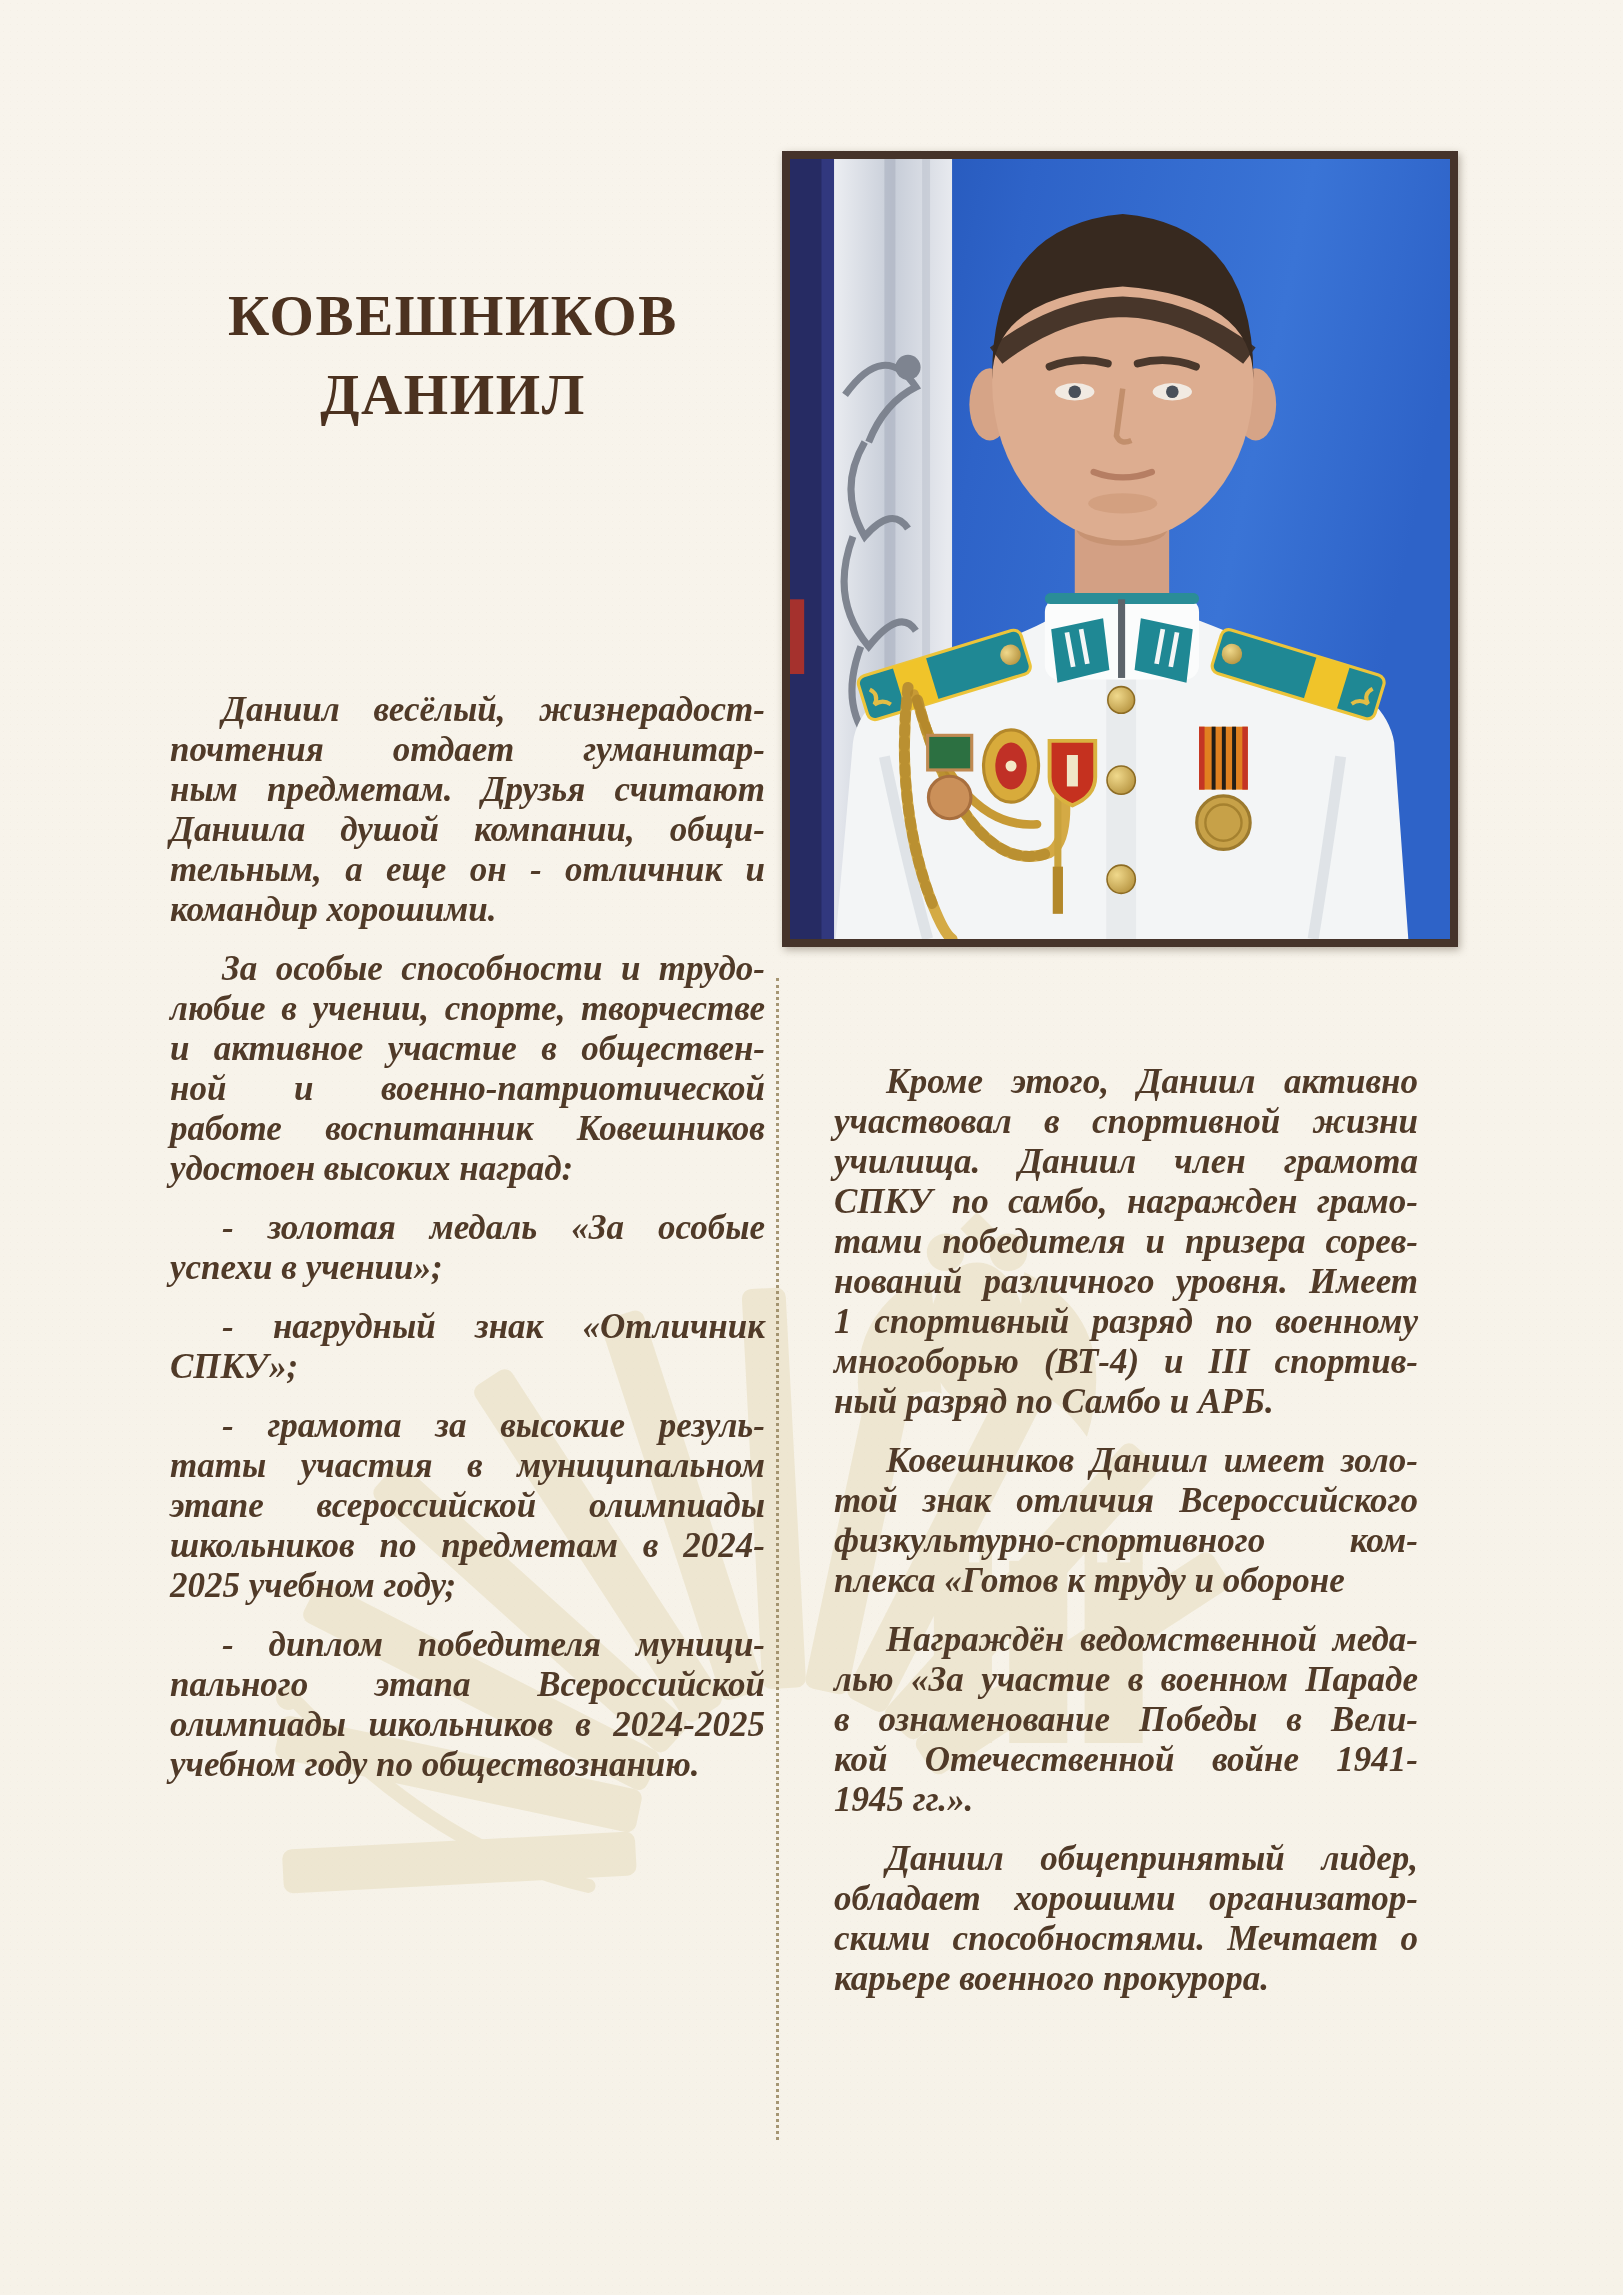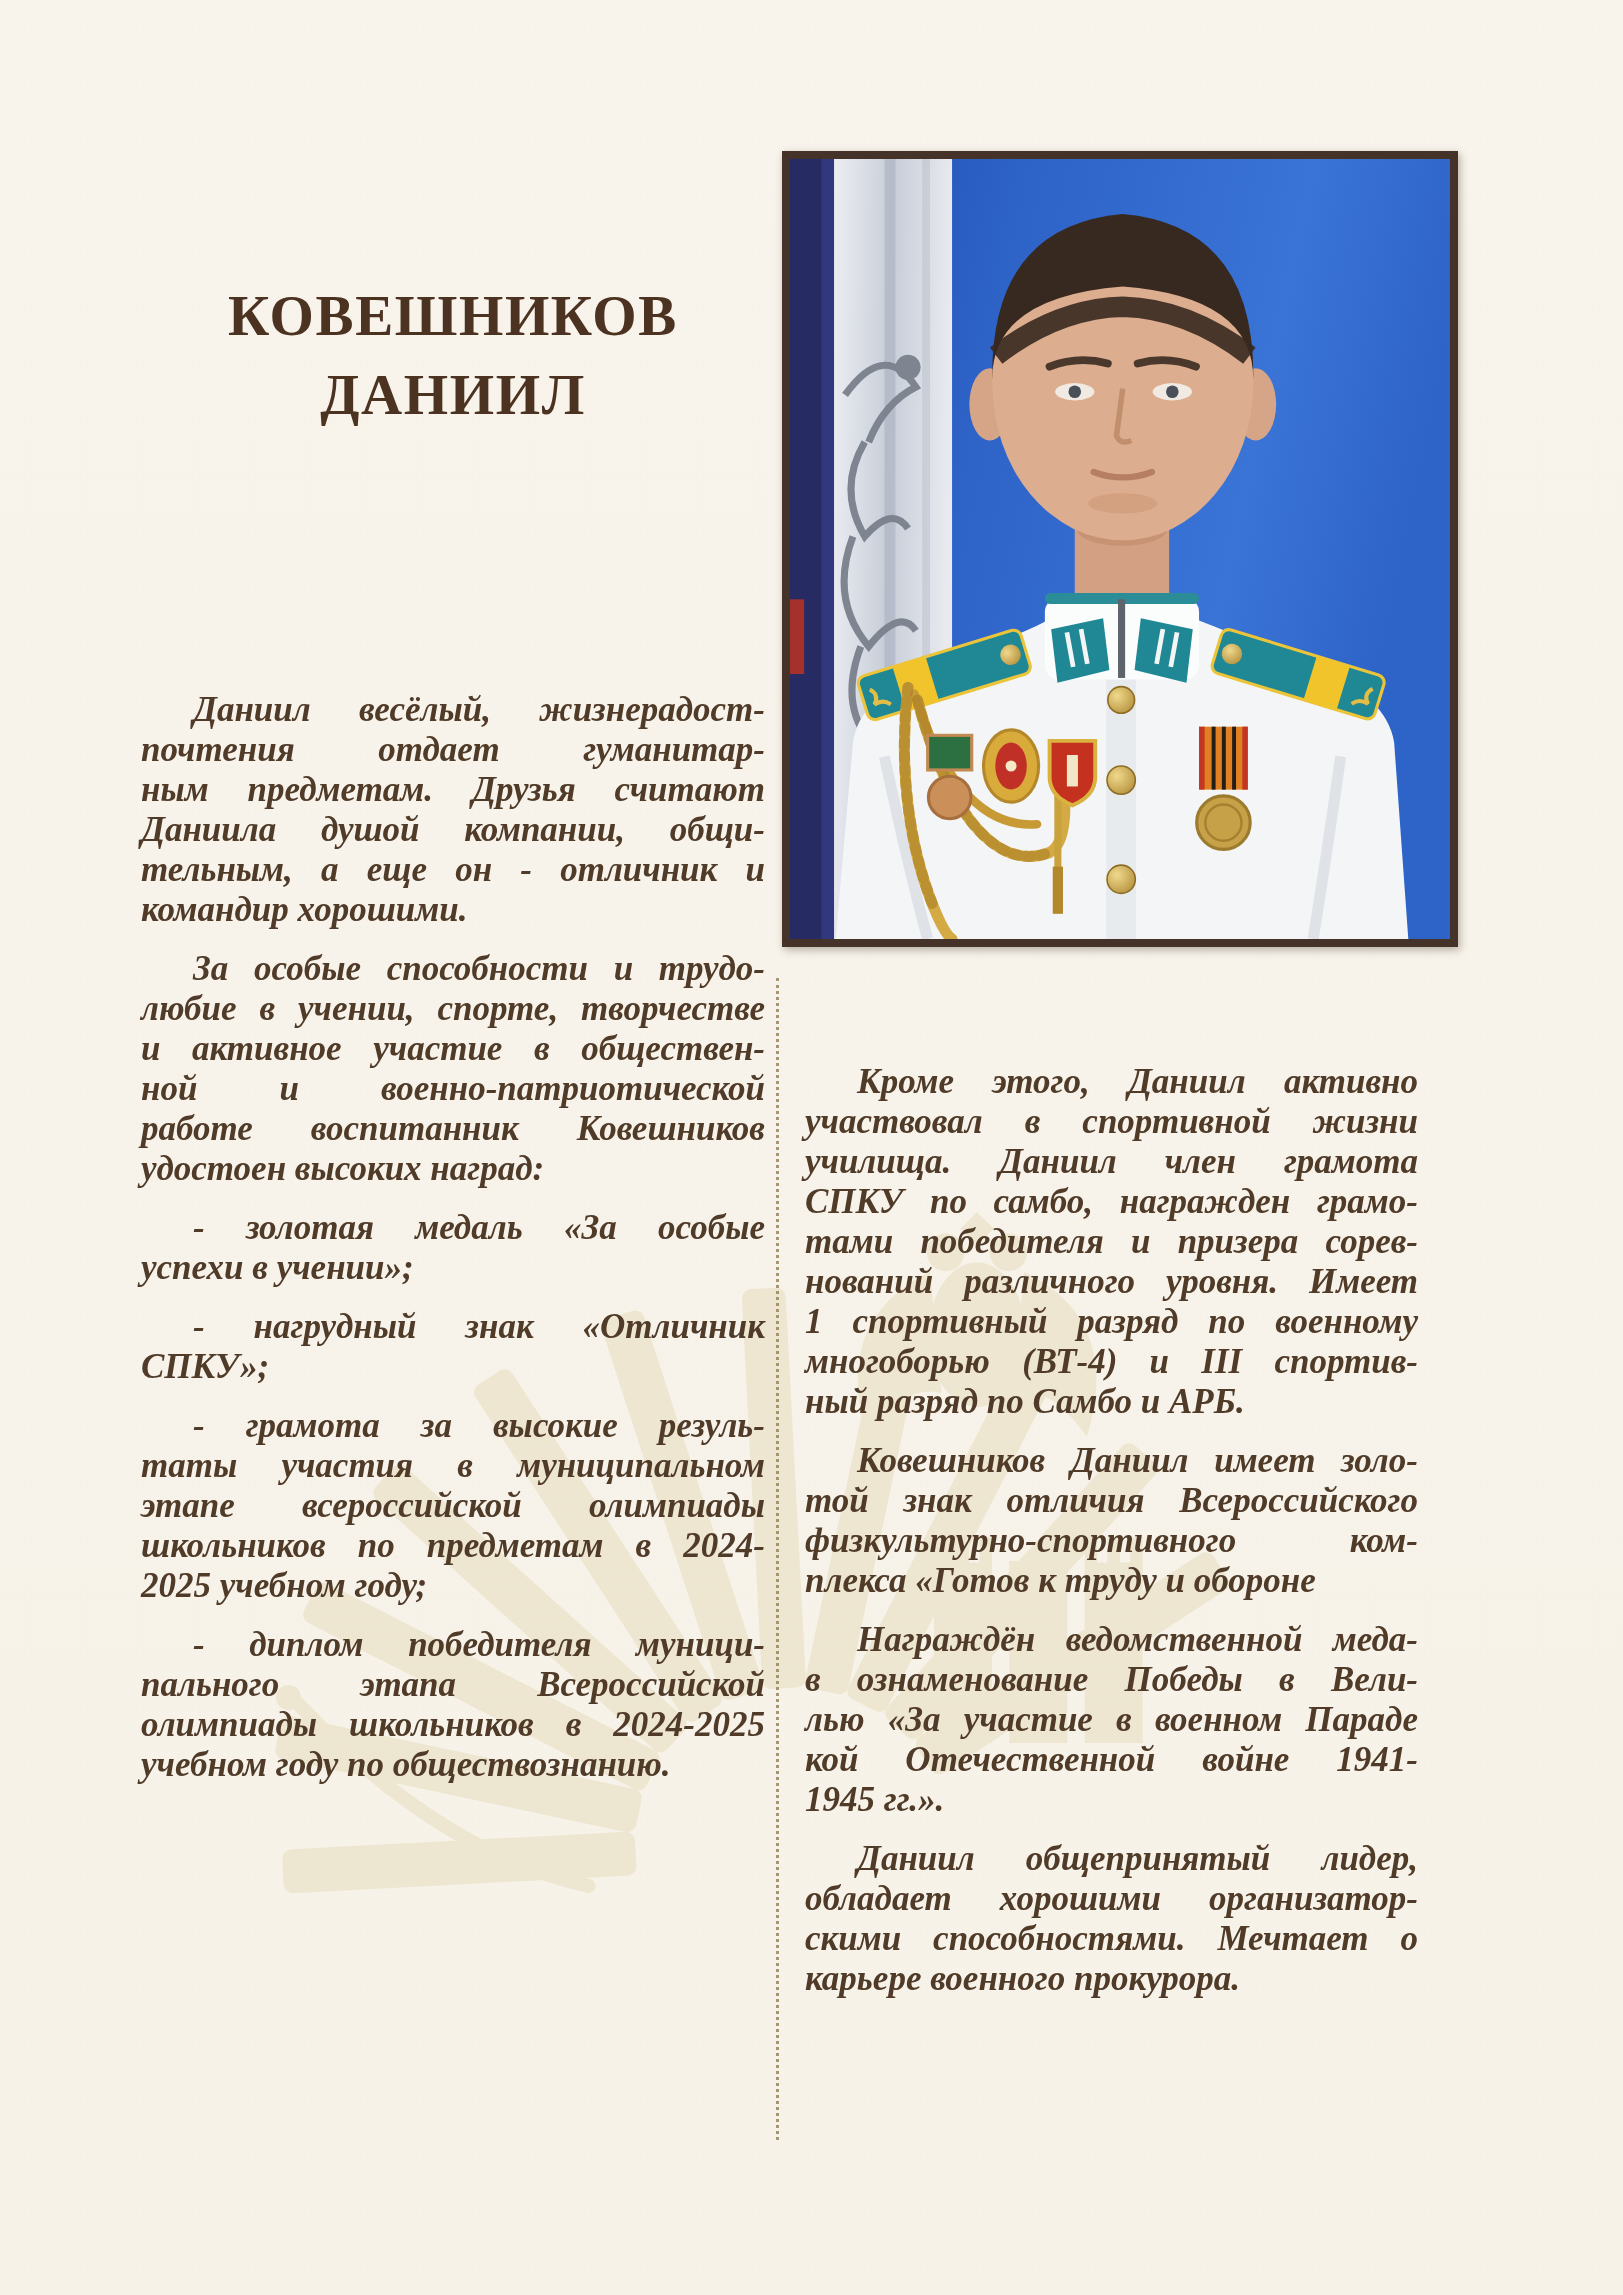--- a/index.html
+++ b/index.html
@@ -19,21 +19,21 @@
          box-shadow:2.4px 3.1px 7.9px rgba(60,45,30,.35);z-index:4;}
   .photo-frame svg{display:block;width:100%;height:100%;}
   
   .watermark{position:absolute;left:243px;top:848px;width:1052px;height:1115px;opacity:.55;z-index:1;}
   
   .col{position:absolute;color:#503a28;font-style:italic;font-weight:700;
        font-size:35px;line-height:40px;z-index:3;}
   .col-left{left:141px;top:690px;width:624px;}
   .col-right{left:805px;top:1062px;width:613px;}
   .para{margin:0 0 19px 0;}
-  .tline{text-align:justify;text-align-last:justify;white-space:normal;}
+  .tline{text-align:justify;text-align-last:justify;white-space:normal;margin-left:29px;}
   .tline.first{padding-left:52px;}
   .tline.last{text-align-last:left;}
   
   .separator{position:absolute;left:776px;top:978px;height:1162px;width:0;
        border-left:3.1px dotted #98865f;opacity:.85;z-index:2;}
 </style>
 </head>
 <body>
 
 <div class="paper"></div>
@@ -269,22 +269,22 @@
       <div class="tline last">ный разряд по Самбо и АРБ.</div>
     </div>
     <div class="para">
       <div class="tline first">Ковешников Даниил имеет золо-</div>
       <div class="tline">той знак отличия Всероссийского</div>
       <div class="tline">физкультурно-спортивного ком-</div>
       <div class="tline last">плекса «Готов к труду и обороне</div>
     </div>
     <div class="para">
       <div class="tline first">Награждён ведомственной меда-</div>
+      <div class="tline">лью «За участие в военном Параде</div>
       <div class="tline">в ознаменование Победы в Вели-</div>
-      <div class="tline">лью «За участие в военном Параде</div>
       <div class="tline">кой Отечественной войне 1941-</div>
       <div class="tline last">1945 гг.».</div>
     </div>
     <div class="para">
       <div class="tline first">Даниил общепринятый лидер,</div>
       <div class="tline">обладает хорошими организатор-</div>
       <div class="tline">скими способностями. Мечтает о</div>
       <div class="tline last">карьере военного прокурора.</div>
     </div>
   </div>

